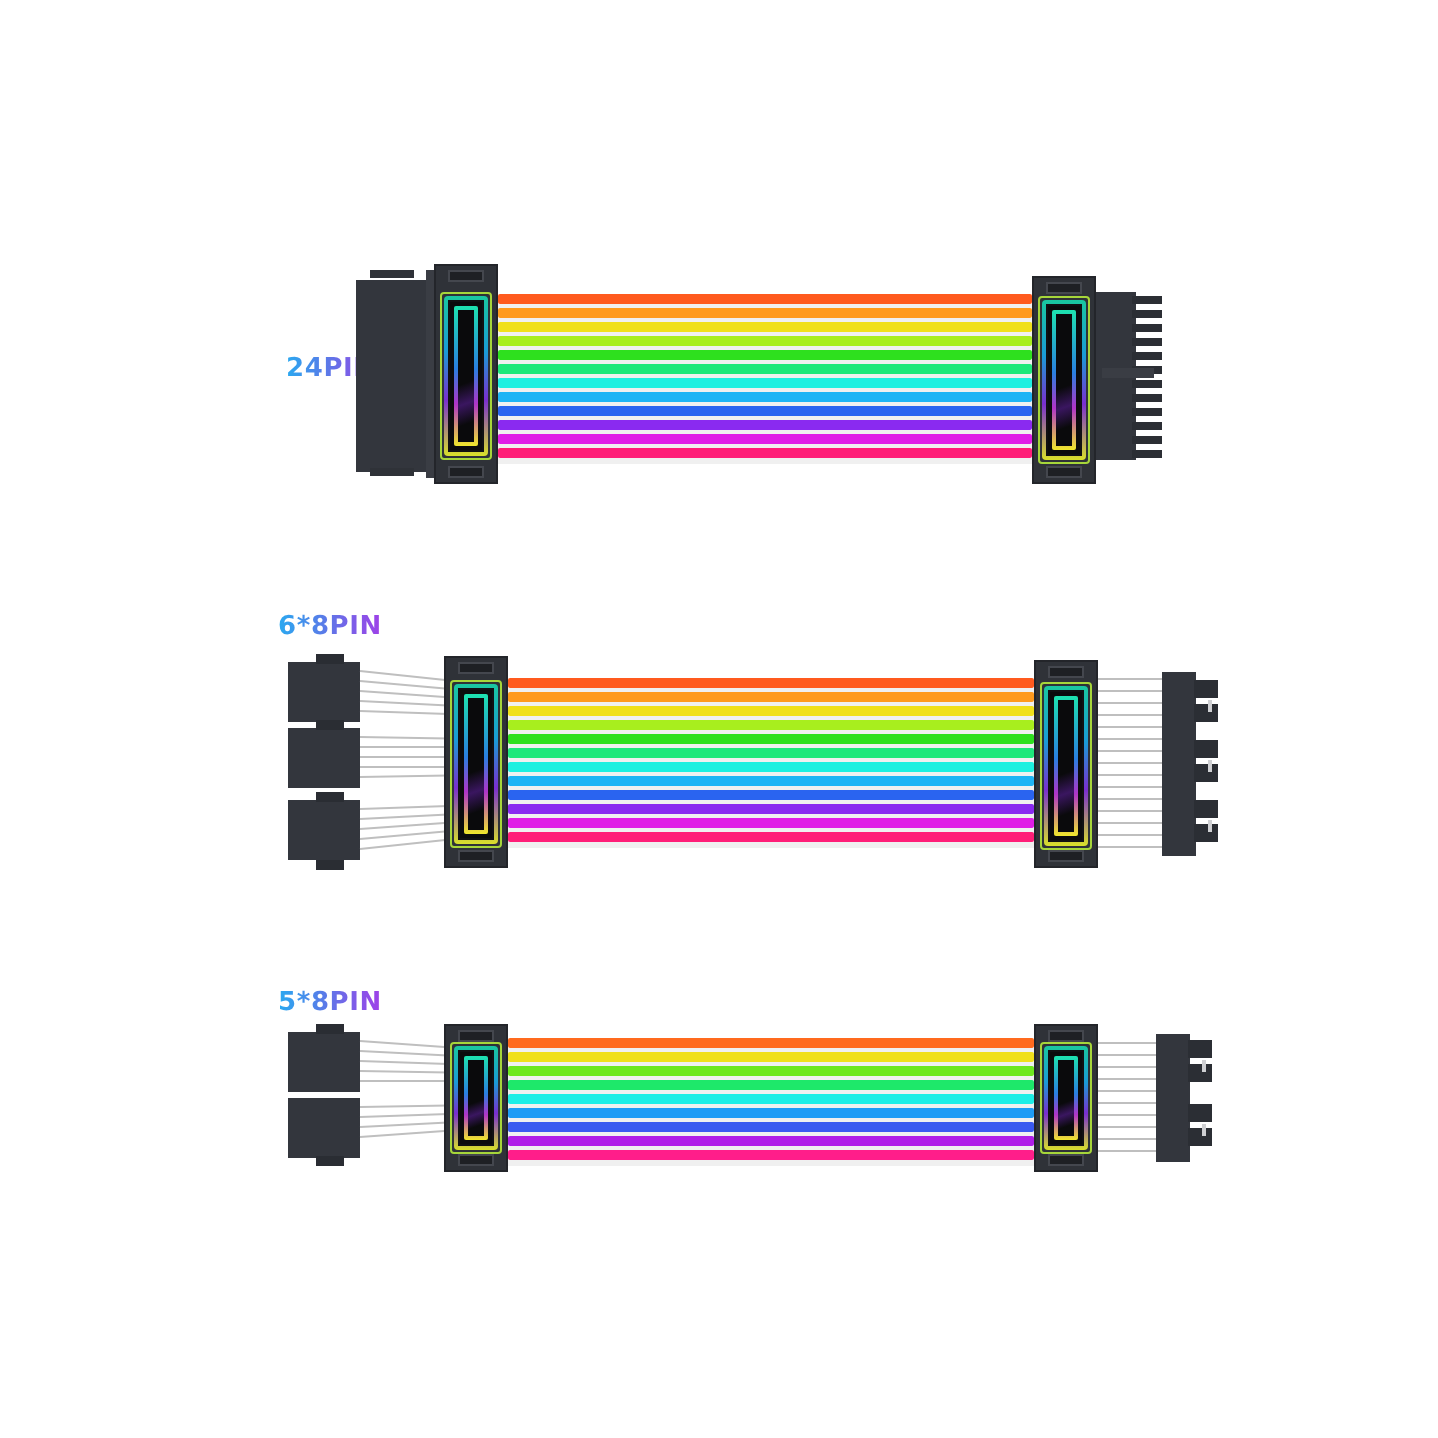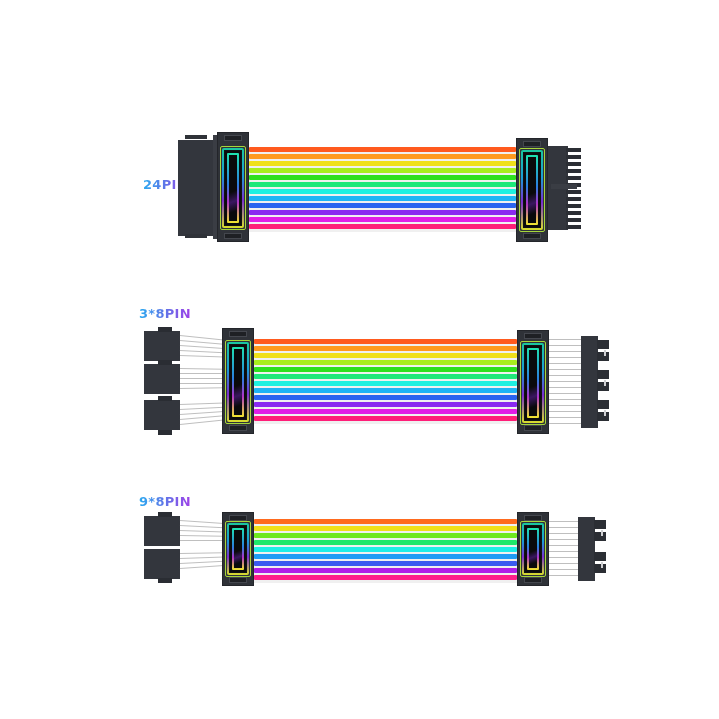--- a/index.html
+++ b/index.html
@@ -90,21 +90,21 @@
     <div class="pin" style="left:566px;width:15px;top:197px;"></div>
     <div class="pin" style="left:566px;width:15px;top:204px;"></div>
     <div class="pin" style="left:566px;width:15px;top:211px;"></div>
     <div class="pin" style="left:566px;width:15px;top:218px;"></div>
     <div class="pin" style="left:566px;width:15px;top:225px;"></div>
   </div>
   <div class="tab" style="left:551px;top:184px;width:26px;height:5px;background:#3a3d44;"></div>
 </div>
 
 <div>
-  <span class="label" style="left:139px;top:306px;">3*8PIN</span>
+  <span class="label" style="left:139px;top:306px;">6*8PIN</span>
 
   <div class="housing" style="left:144px;top:331px;width:36px;height:30px;"></div>
   <div class="tab" style="left:158px;top:327px;width:14px;height:5px;"></div>
   <div class="housing" style="left:144px;top:364px;width:36px;height:30px;"></div>
   <div class="tab" style="left:158px;top:360px;width:14px;height:5px;"></div>
   <div class="housing" style="left:144px;top:400px;width:36px;height:30px;"></div>
   <div class="tab" style="left:158px;top:396px;width:14px;height:5px;"></div>
   <div class="tab" style="left:158px;top:430px;width:14px;height:5px;"></div>
 
   <div>
@@ -180,21 +180,21 @@
     <div class="pin" style="left:597px;width:12px;top:382px;height:9px;"></div>
     <div class="pin" style="left:597px;width:12px;top:400px;height:9px;"></div>
     <div class="pin" style="left:597px;width:12px;top:412px;height:9px;"></div>
     <div class="latch" style="left:604px;top:350px;width:2px;height:6px;"></div>
     <div class="latch" style="left:604px;top:380px;width:2px;height:6px;"></div>
     <div class="latch" style="left:604px;top:410px;width:2px;height:6px;"></div>
   </div>
 </div>
 
 <div>
-  <span class="label" style="left:139px;top:494px;">9*8PIN</span>
+  <span class="label" style="left:139px;top:494px;">5*8PIN</span>
 
   <div class="housing" style="left:144px;top:516px;width:36px;height:30px;"></div>
   <div class="tab" style="left:158px;top:512px;width:14px;height:5px;"></div>
   <div class="housing" style="left:144px;top:549px;width:36px;height:30px;"></div>
   <div class="tab" style="left:158px;top:578px;width:14px;height:5px;"></div>
 
   <div>
     <div class="wire" style="left:180px;top:520px;width:44px;transform:rotate(4deg);"></div>
     <div class="wire" style="left:180px;top:525px;width:44px;transform:rotate(3deg);"></div>
     <div class="wire" style="left:180px;top:530px;width:44px;transform:rotate(2deg);"></div>

